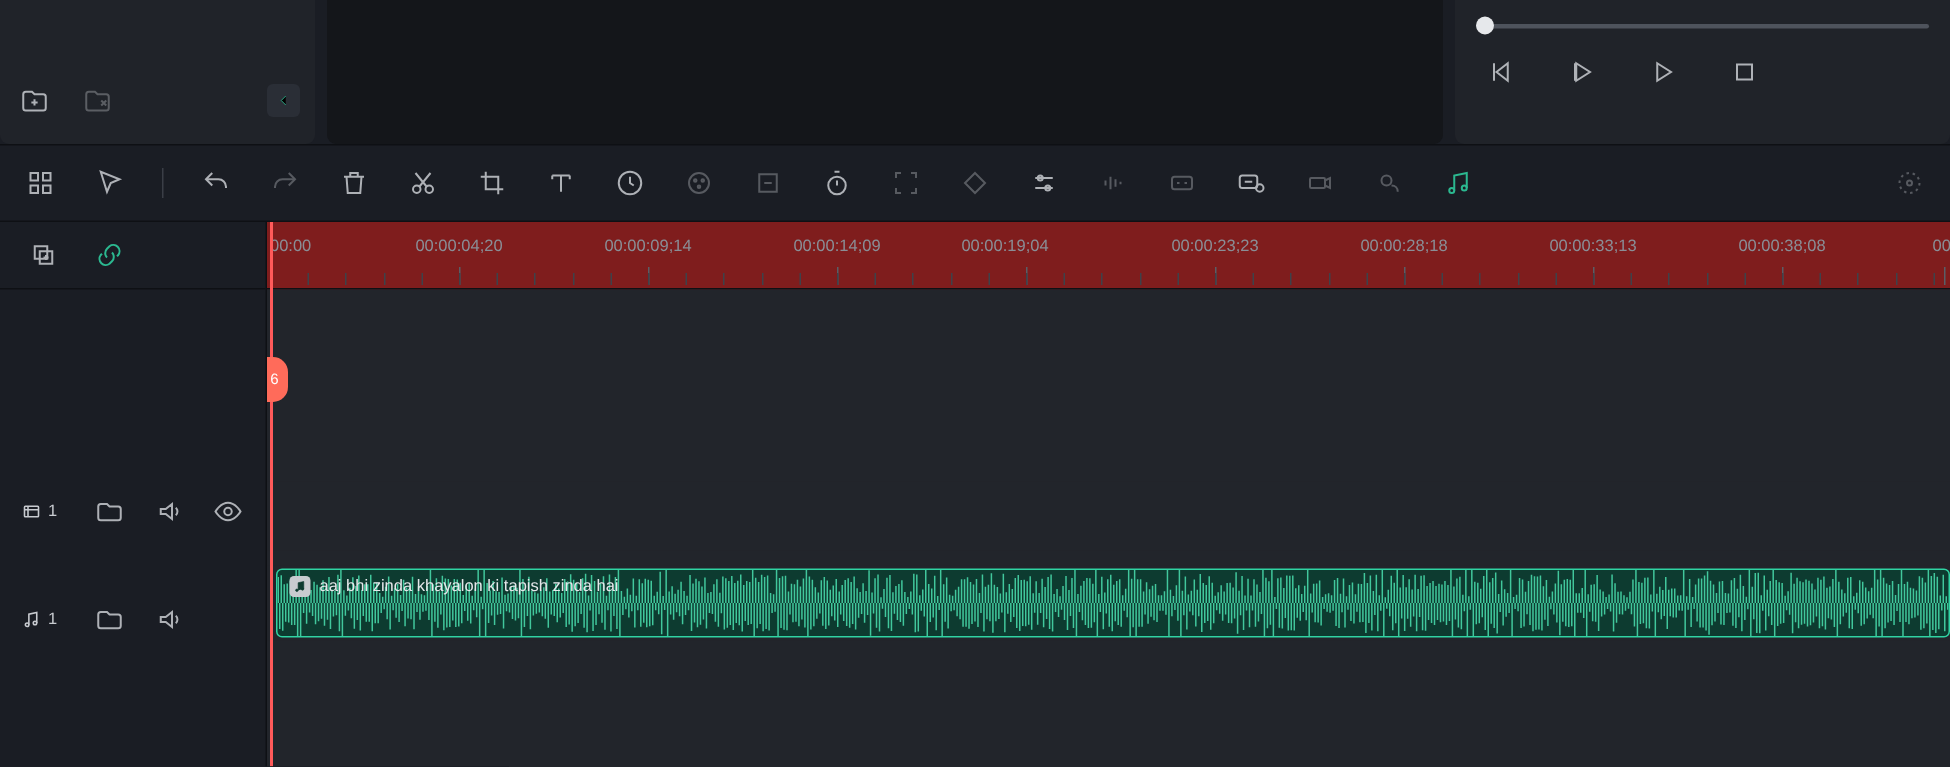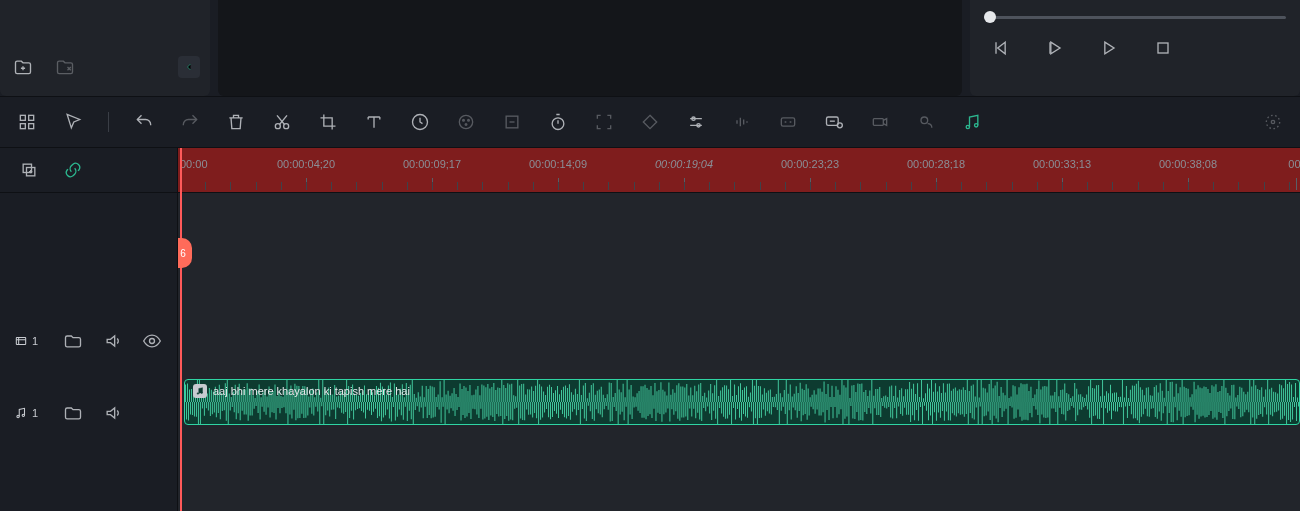--- a/index.html
+++ b/index.html
@@ -528,25 +528,25 @@
       </div>
     </div>
   </div>
 
   <div class="timeline-body">
     <div class="ruler" id="ruler">
         <span class="ruler-label" style="left: 2px;">00:00</span>
         <div class="tick-major" style="left: 2px;"></div>
         <span class="ruler-label" style="left: 128px;">00:00:04;20</span>
         <div class="tick-major" style="left: 128px;"></div>
-        <span class="ruler-label" style="left: 254px;">00:00:09;17</span>
+        <span class="ruler-label" style="left: 254px;">00:00:09;14</span>
         <div class="tick-major" style="left: 254px;"></div>
         <span class="ruler-label" style="left: 380px;">00:00:14;09</span>
         <div class="tick-major" style="left: 380px;"></div>
-        <span class="ruler-label" style="left: 506px; font-style: italic;">00:00:19;04</span>
+        <span class="ruler-label" style="left: 492px;">00:00:19;04</span>
         <div class="tick-major" style="left: 506px;"></div>
         <span class="ruler-label" style="left: 632px;">00:00:23;23</span>
         <div class="tick-major" style="left: 632px;"></div>
         <span class="ruler-label" style="left: 758px; text-align: center;">00:00:28;18</span>
         <div class="tick-major" style="left: 758px;"></div>
         <span class="ruler-label" style="left: 884px;">00:00:33;13</span>
         <div class="tick-major" style="left: 884px;"></div>
         <span class="ruler-label" style="left: 1010px;">00:00:38;08</span>
         <div class="tick-major" style="left: 1010px;"></div>
         <span class="ruler-label" style="left: 1118px;">00:</span>
@@ -611,19 +611,19 @@
               </svg>
           </div>
           <div class="audio-clip-header">
             <span class="clip-icon">
                 <svg viewBox="0 0 24 24">
                   <path d="M9 18V6l9-2v12"></path>
                   <circle cx="7" cy="18" r="2"></circle>
                   <circle cx="16" cy="16" r="2"></circle>
                 </svg>
               </span>
-            <span>aaj bhi mere khayalon ki tapish mere hai</span>
+            <span>aaj bhi zinda khayalon ki tapish zinda hai</span>
           </div>
         </div>
       </div>
     </div>
   </div>
 </div>
 
 </body></html>

